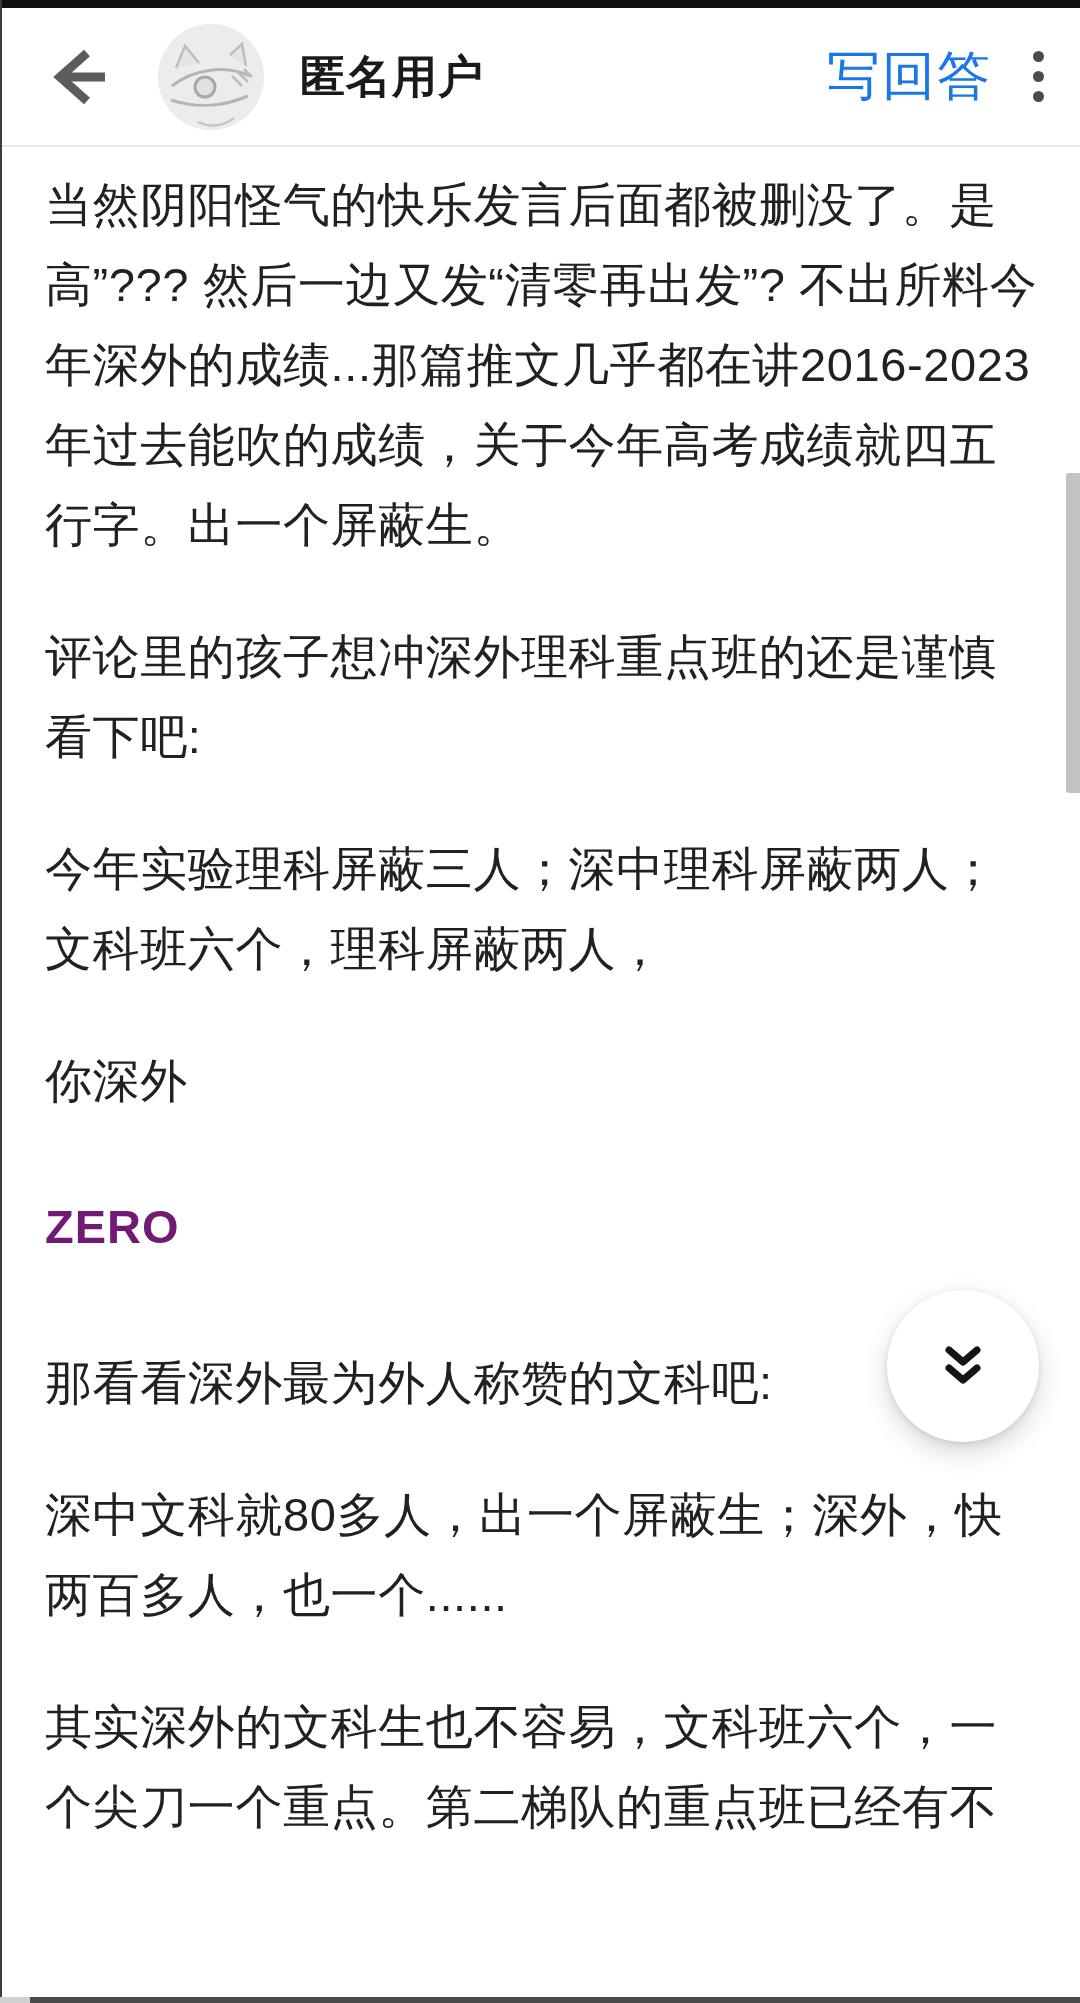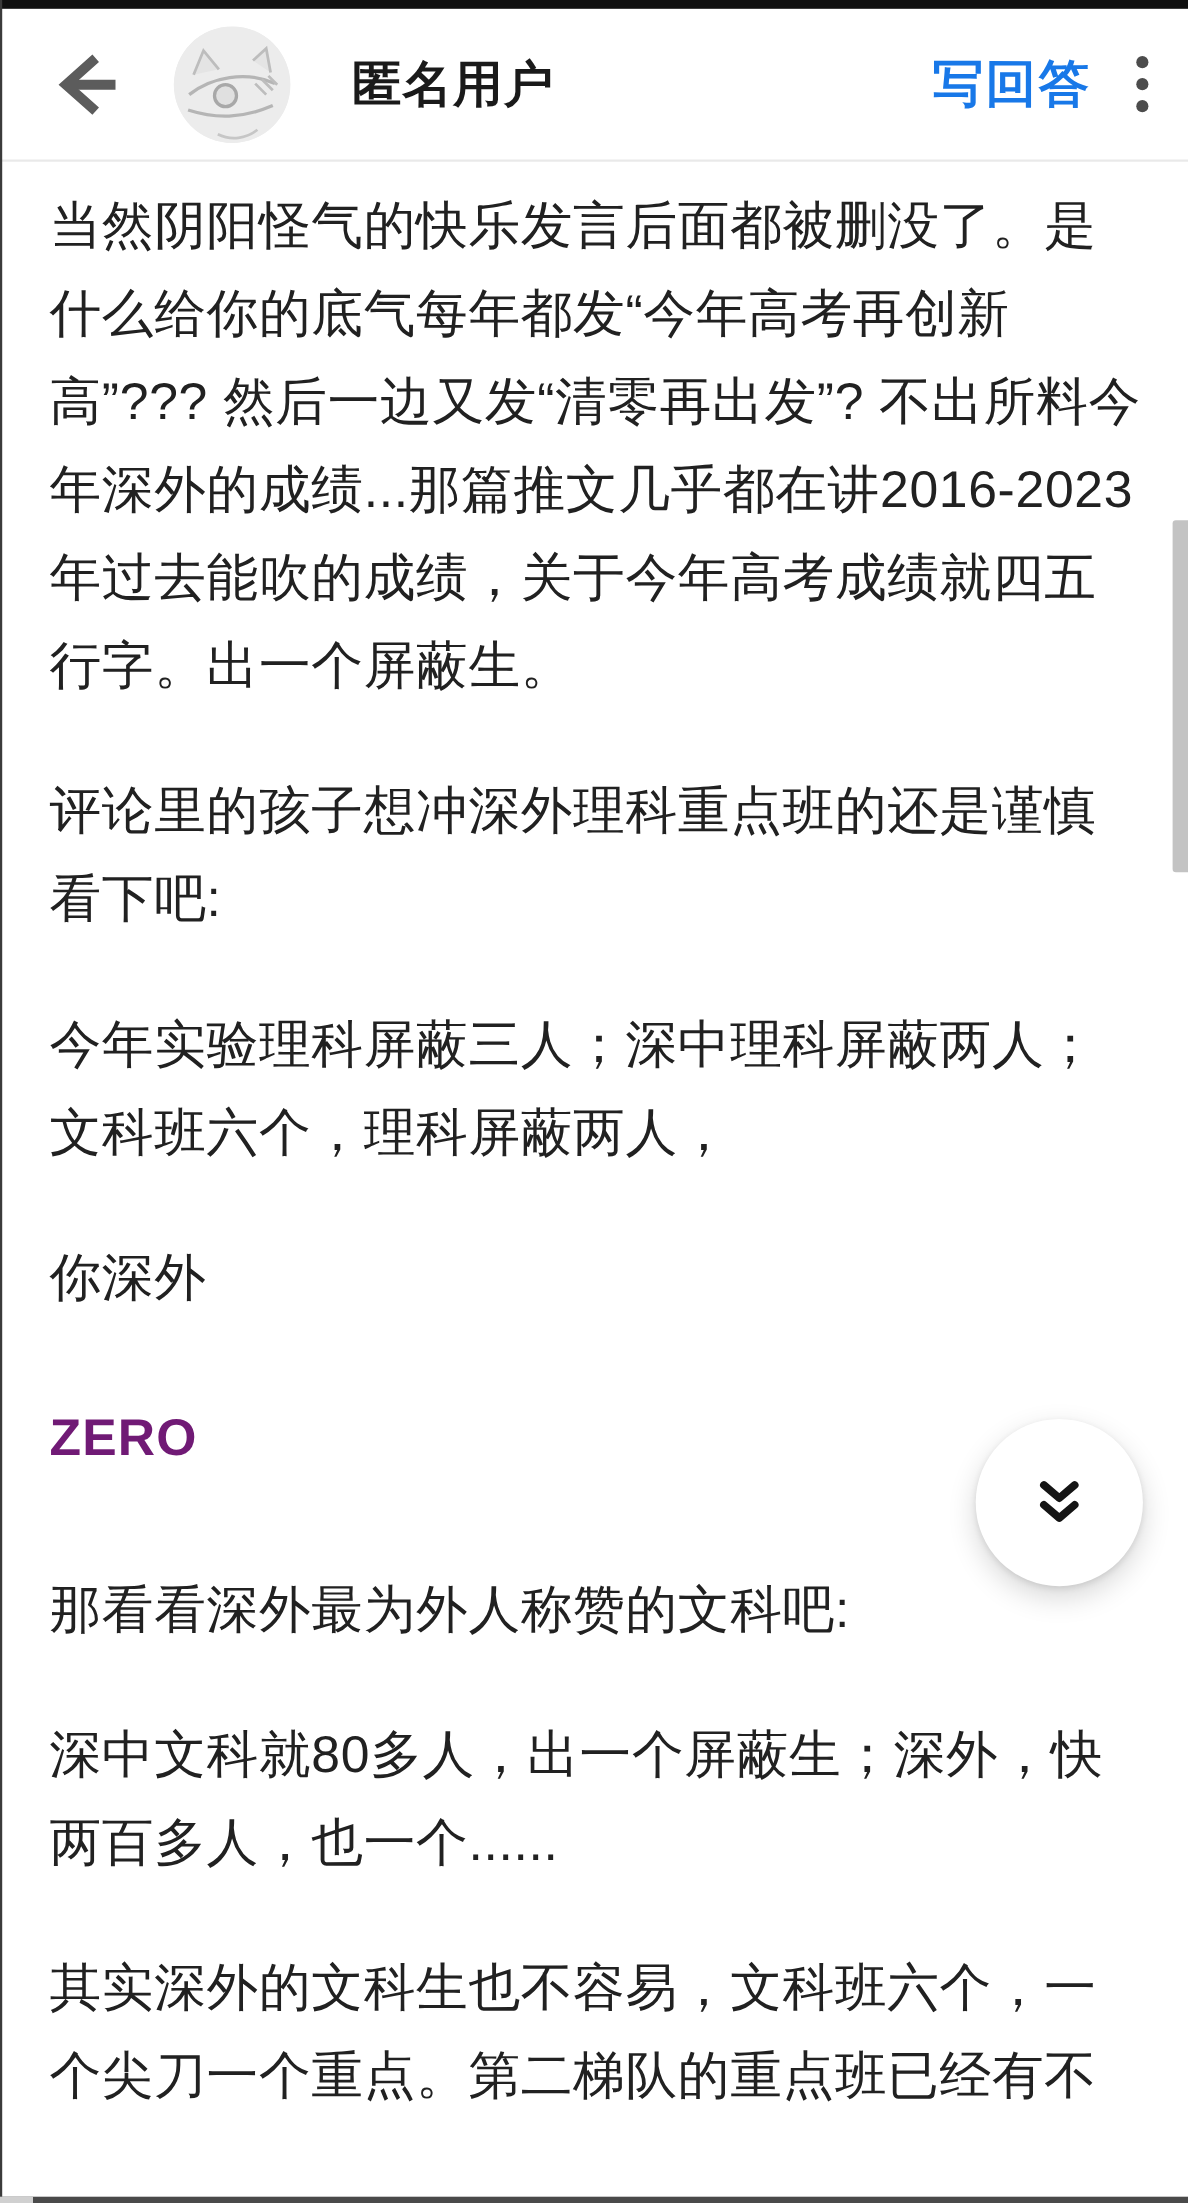--- a/index.html
+++ b/index.html
@@ -12,22 +12,22 @@
   .edge-left{position:absolute;left:0;top:0;width:2px;height:2003px;background:#3b3b3b;z-index:60;}
   .edge-bottom{position:absolute;left:0;bottom:0;width:1080px;height:6px;background:#4a4a4a;z-index:60;}
   .edge-bottom-notch{position:absolute;left:0;bottom:0;width:30px;height:6px;background:#d0d0d0;z-index:61;}
 
   
   header{position:absolute;left:0;top:8px;width:1080px;height:137px;background:#ffffff;
          border-bottom:2px solid #e9e9e9;display:flex;align-items:center;z-index:10;}
   .back-btn{width:70px;height:70px;margin-left:48px;display:flex;align-items:center;justify-content:center;}
   .avatar{width:106px;height:106px;border-radius:50%;background:#ececec;margin-left:40px;
           overflow:hidden;flex:0 0 auto;}
-  .title{margin-left:56px;font-size:45px;font-weight:700;color:#1a1a1a;letter-spacing:1px;}
-  .write-btn{margin-left:auto;font-size:46px;font-weight:700;letter-spacing:2px;background:none;border:none;
+  .title{margin-left:36px;font-size:45px;font-weight:700;color:#1a1a1a;letter-spacing:1px;}
+  .write-btn{margin-left:auto;font-size:53px;font-weight:400;letter-spacing:2px;background:none;border:none;
              font-family:"Liberation Sans",sans-serif;cursor:pointer;}
   .kebab{width:60px;height:80px;margin:0 12px 0 10px;display:flex;flex-direction:column;
          align-items:center;justify-content:center;gap:9px;cursor:pointer;}
   .kebab i{width:11px;height:11px;border-radius:50%;background:#4c4c4c;display:block;}
 
   
   main{position:absolute;left:4px;top:147px;width:1080px;height:1856px;
        padding:18px 39px 0 41px;box-sizing:border-box;overflow:hidden;}
   .para{margin:0 0 52px 0;}
   .para .line{height:80px;line-height:80px;font-size:47px;letter-spacing:0.6px;
@@ -77,21 +77,20 @@
       <i></i>
       <i></i>
       <i></i>
     </div>
   </header>
 
   <main>
     <div id="paragraphs">
         <div class="para">
           <div class="line">当然阴阳怪气的快乐发言后面都被删没了。是</div>
-          <div class="line">什么给你的底气每年都发“今年高考再创新</div>
           <div class="line">高”??? 然后一边又发“清零再出发”? 不出所料今</div>
           <div class="line">年深外的成绩...那篇推文几乎都在讲2016-2023</div>
           <div class="line">年过去能吹的成绩，关于今年高考成绩就四五</div>
           <div class="line">行字。出一个屏蔽生。</div>
         </div>
         <div class="para">
           <div class="line">评论里的孩子想冲深外理科重点班的还是谨慎</div>
           <div class="line">看下吧:</div>
         </div>
         <div class="para">

